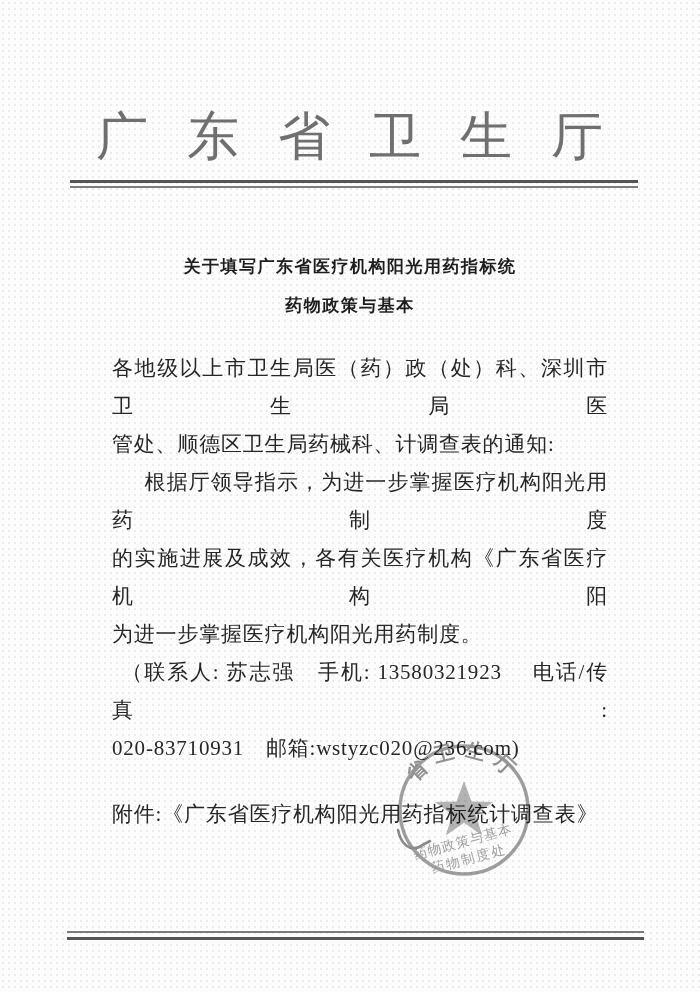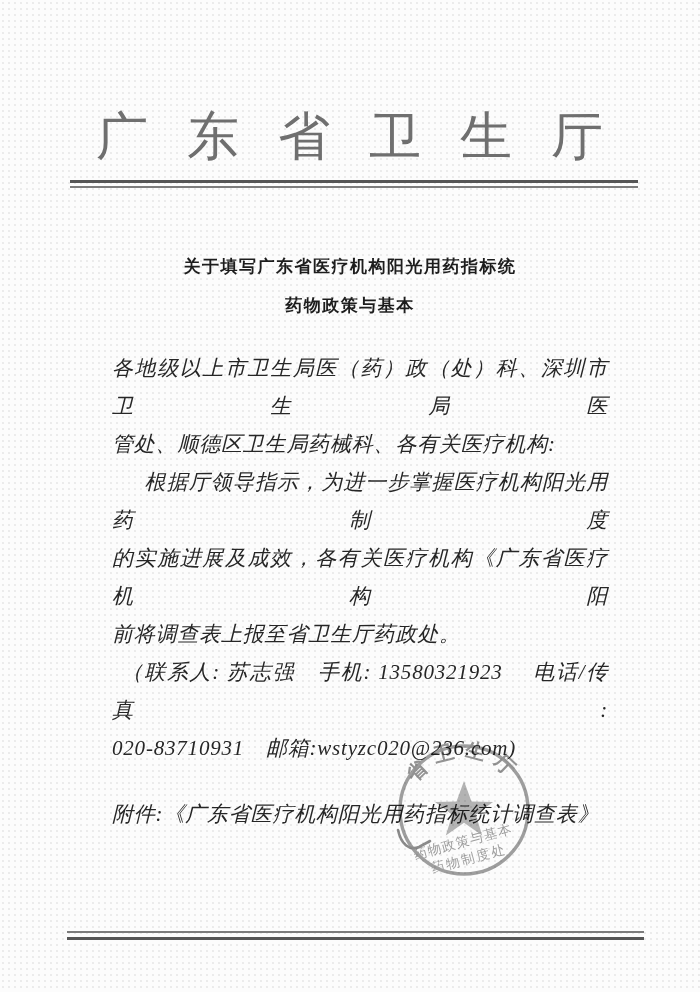--- a/index.html
+++ b/index.html
@@ -36,21 +36,21 @@
     font-family:"Liberation Sans","DejaVu Sans",sans-serif;
     font-weight:700;font-size:17px;line-height:39px;
     color:#1d1d1d;letter-spacing:1.5px;margin-top:9px;
   }
   
   .body-block{
     position:absolute;top:349px;left:112px;width:496px;
     font-size:21px;line-height:38px;letter-spacing:0.8px;
     color:#262626;
   }
-  .bline{text-align:justify;text-align-last:justify;font-style:italic;}
+  .bline{text-align:justify;text-align-last:justify;}
   .bline.endline{text-align-last:left;}
   .indent2{text-indent:1.55em;}
   .indent-half{text-indent:0.45em;}
   .attachment{margin-top:28px;text-align-last:left;}
   
   .issue-date{
     position:absolute;top:794px;left:341px;
     font-size:19px;letter-spacing:1px;white-space:nowrap;
     color:#303030;z-index:1;
   }
@@ -71,24 +71,24 @@
     <div class="thin"></div>
   </div>
 
   <div class="title">
     <div>关于填写广东省医疗机构阳光用药指标统</div>
     <div>药物政策与基本</div>
   </div>
 
   <div class="body-block">
     <div class="bline">各地级以上市卫生局医（药）政（处）科、深圳市卫生局医</div>
-    <div class="bline endline">管处、顺德区卫生局药械科、各有关医疗机构:</div>
+    <div class="bline endline">管处、顺德区卫生局药械科、计调查表的通知:</div>
     <div class="bline indent2">根据厅领导指示，为进一步掌握医疗机构阳光用药制度</div>
     <div class="bline">的实施进展及成效，各有关医疗机构《广东省医疗机构阳</div>
-    <div class="bline endline">前将调查表上报至省卫生厅药政处。</div>
+    <div class="bline endline">为进一步掌握医疗机构阳光用药制度。</div>
     <div class="bline indent-half">（联系人: 苏志强　手机: 13580321923　 电话/传真:</div>
     <div class="bline endline">020-83710931　邮箱:wstyzc020@236.com)</div>
     <div class="bline attachment">附件:《广东省医疗机构阳光用药指标统计调查表》</div>
   </div>
 
 
   <svg class="stamp" viewBox="0 0 160 160" xmlns="http://www.w3.org/2000/svg">
     <defs>
       <path id="arcTop" d="M 23,84 A 57,57 0 0 1 137,84" fill="none"></path>
     </defs>

